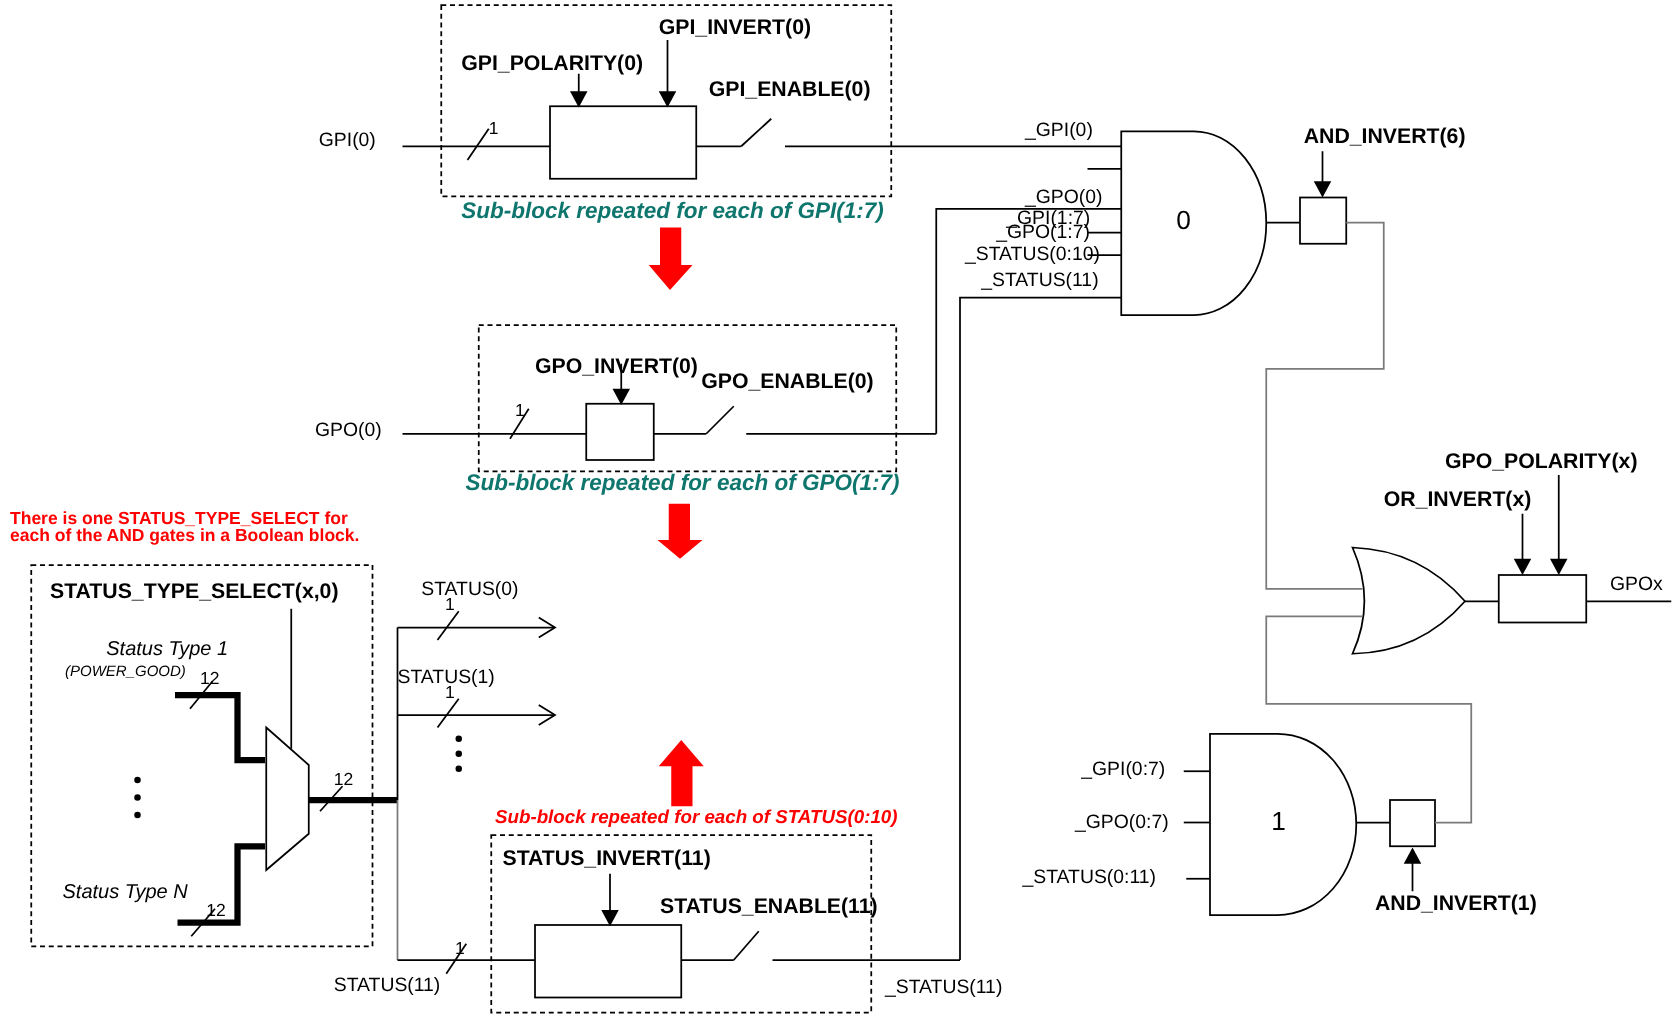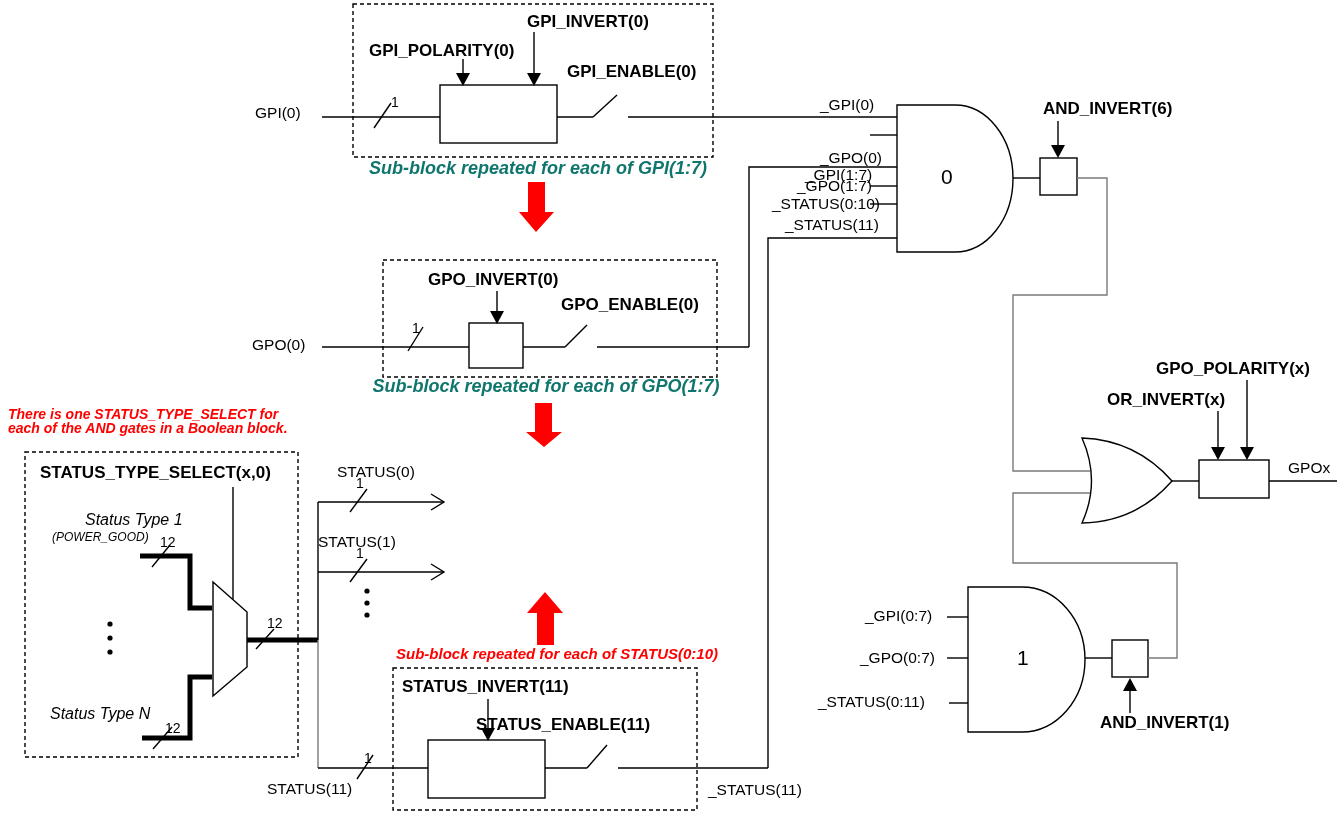--- a/index.html
+++ b/index.html
@@ -7,21 +7,21 @@
     position:relative;width:1339px;height:815px;background:#ffffff;overflow:hidden;
     font-family:"Liberation Sans", sans-serif;color:#000;
   }
   .canvas svg{position:absolute;left:0;top:0;}
   .lbl{position:absolute;font-size:15.5px;line-height:1.1;white-space:nowrap;}
   .lbl-b{position:absolute;font-size:17px;font-weight:bold;line-height:1.1;white-space:nowrap;}
   .lbl-num{position:absolute;font-size:14px;line-height:1;white-space:nowrap;}
   .lbl-gate{position:absolute;font-size:21px;line-height:1;white-space:nowrap;}
   .red-note{position:absolute;font-size:18px;font-weight:bold;font-style:italic;color:#0f766e;white-space:nowrap;line-height:1.1;}
   .red-note-sm{position:absolute;font-size:15px;font-weight:bold;font-style:italic;color:#ff0000;white-space:nowrap;line-height:1.1;}
-  .red-note-xs{position:absolute;font-size:14px;font-weight:bold;font-style:italic;color:#ff0000;white-space:nowrap;line-height:1.05;}
+  .red-note-xs{position:absolute;font-size:14px;font-weight:bold;color:#ff0000;white-space:nowrap;line-height:1.05;}
   .ital{position:absolute;font-size:16px;font-style:italic;white-space:nowrap;}
   .ital-sm{position:absolute;font-size:12px;font-style:italic;white-space:nowrap;}
 </style>
 </head>
 <body>
 
 <div class="canvas">
 
 <svg width="1339" height="815" viewBox="0 0 1339 815">
 
@@ -135,42 +135,42 @@
 
 <span class="lbl" style="left:255px;top:104px;">GPI(0)</span>
 <span class="lbl-num" style="left:391px;top:95px;">1</span>
 <span class="lbl-b" style="left:369px;top:42px;">GPI_POLARITY(0)</span>
 <span class="lbl-b" style="left:527px;top:13px;">GPI_INVERT(0)</span>
 <span class="lbl-b" style="left:567px;top:63px;">GPI_ENABLE(0)</span>
 <span class="red-note" style="left:353px;top:159px;width:370px;text-align:center;">Sub-block repeated for each of GPI(1:7)</span>
 
 <span class="lbl" style="left:252px;top:336px;text-align:center;">GPO(0)</span>
 <span class="lbl-num" style="left:412px;top:321px;">1</span>
-<span class="lbl-b" style="left:428px;top:271px;text-align:right;">GPO_INVERT(0)</span>
+<span class="lbl-b" style="left:428px;top:284px;text-align:right;">GPO_INVERT(0)</span>
 <span class="lbl-b" style="left:561px;top:296px;">GPO_ENABLE(0)</span>
 <span class="red-note" style="left:365px;top:377px;width:362px;text-align:center;">Sub-block repeated for each of GPO(1:7)</span>
 
 <span class="red-note-xs" style="left:8px;top:407px;">There is one STATUS_TYPE_SELECT for</span>
 <span class="red-note-xs" style="left:8px;top:421px;">each of the AND gates in a Boolean block.</span>
 <span class="lbl-b" style="left:40px;top:464px;">STATUS_TYPE_SELECT(x,0)</span>
 <span class="ital" style="left:52px;top:511px;margin-left:33px;">Status Type 1</span>
 <span class="ital-sm" style="left:52px;top:530px;">(POWER_GOOD)</span>
 <span class="lbl-num" style="left:160px;top:535px;">12</span>
 <span class="ital" style="left:50px;top:705px;">Status Type N</span>
 <span class="lbl-num" style="left:165px;top:721px;">12</span>
 <span class="lbl-num" style="left:267px;top:616px;">12</span>
 
 <span class="lbl" style="left:337px;top:463px;">STATUS(0)</span>
 <span class="lbl-num" style="left:356px;top:476px;">1</span>
 <span class="lbl" style="left:318px;top:533px;">STATUS(1)</span>
 <span class="lbl-num" style="left:356px;top:546px;">1</span>
 
 <span class="red-note-sm" style="left:383px;top:646px;margin-left:13px;">Sub-block repeated for each of STATUS(0:10)</span>
 <span class="lbl-b" style="left:402px;top:678px;">STATUS_INVERT(11)</span>
-<span class="lbl-b" style="left:476px;top:716px;">STATUS_ENABLE(11)</span>
+<span class="lbl-b" style="left:528px;top:716px;">STATUS_ENABLE(11)</span>
 <span class="lbl" style="left:267px;top:780px;">STATUS(11)</span>
 <span class="lbl-num" style="left:364px;top:751px;">1</span>
 <span class="lbl" style="left:708px;top:781px;">_STATUS(11)</span>
 
 <span class="lbl" style="left:820px;top:96px;">_GPI(0)</span>
 <span class="lbl" style="left:805px;top:126px;margin-top:40px;">_GPI(1:7)</span>
 <span class="lbl" style="left:820px;top:149px;">_GPO(0)</span>
 <span class="lbl" style="left:797px;top:177px;">_GPO(1:7)</span>
 <span class="lbl" style="left:772px;top:195px;">_STATUS(0:10)</span>
 <span class="lbl" style="left:785px;top:216px;">_STATUS(11)</span>

